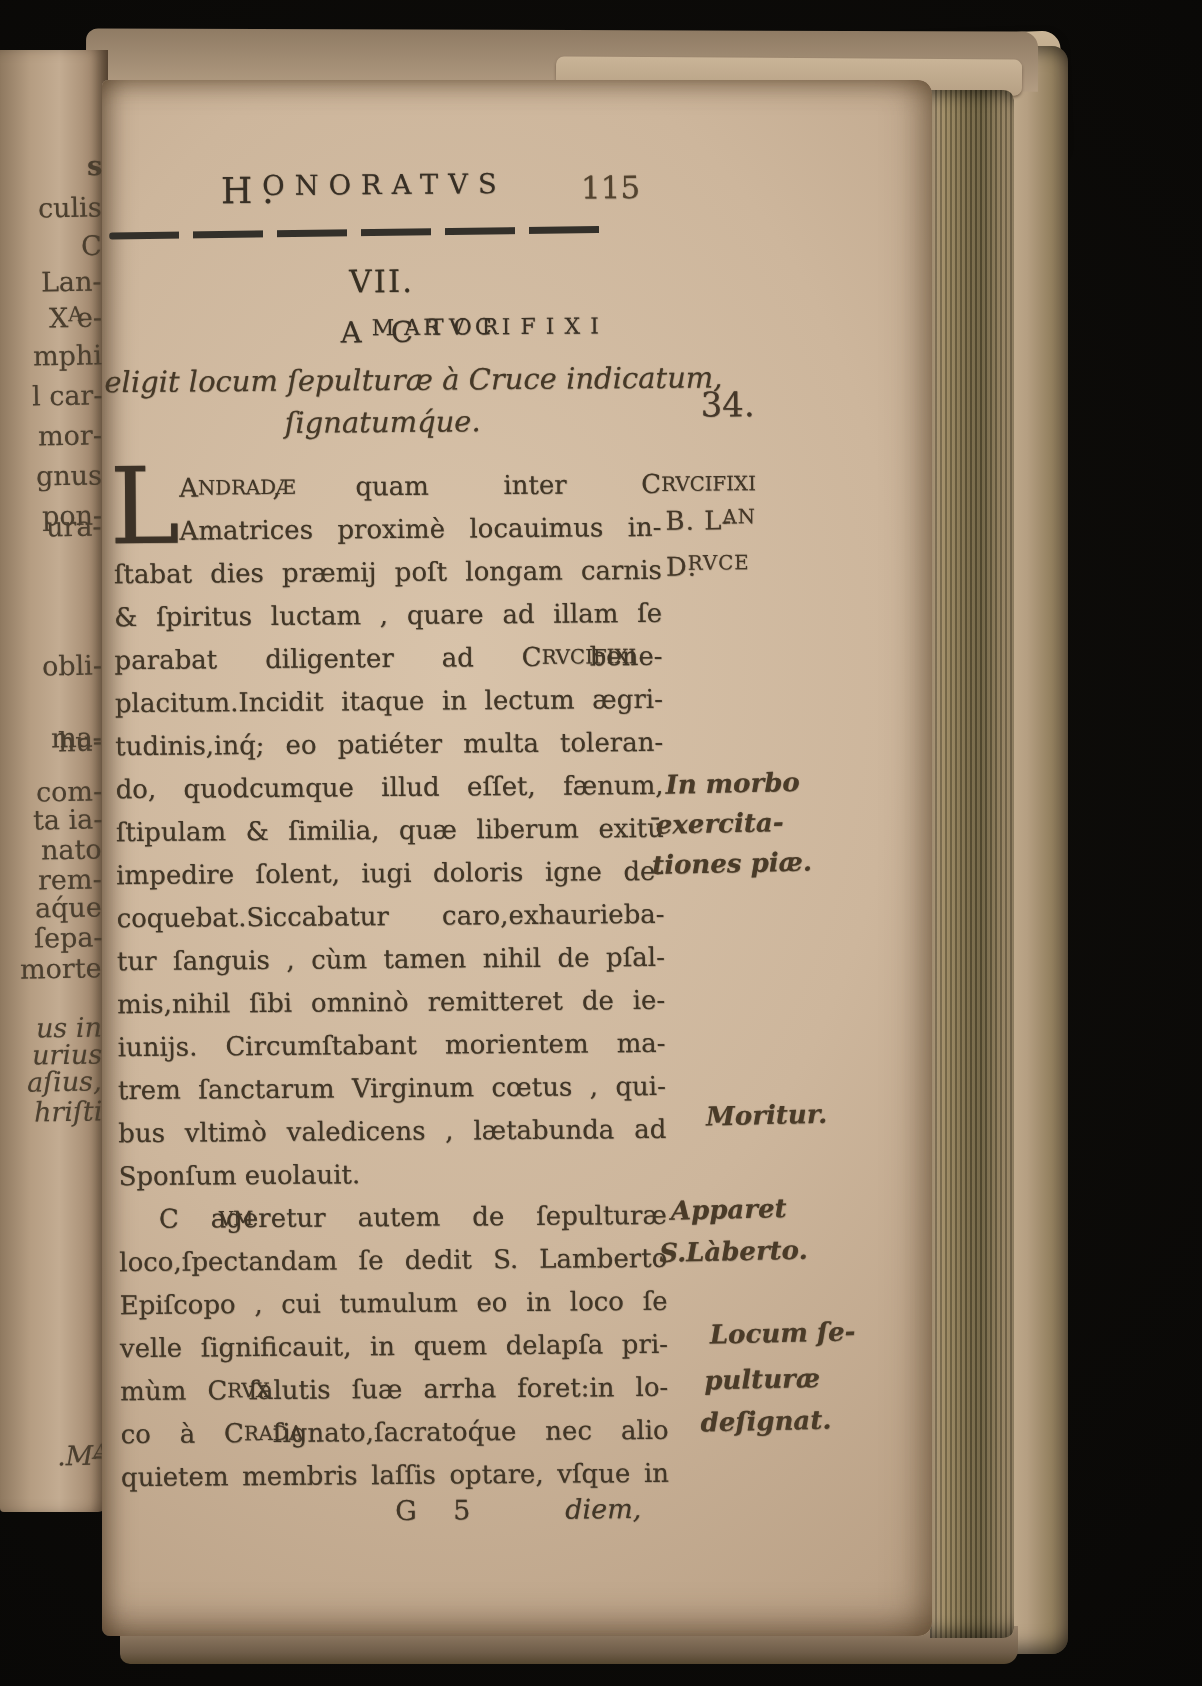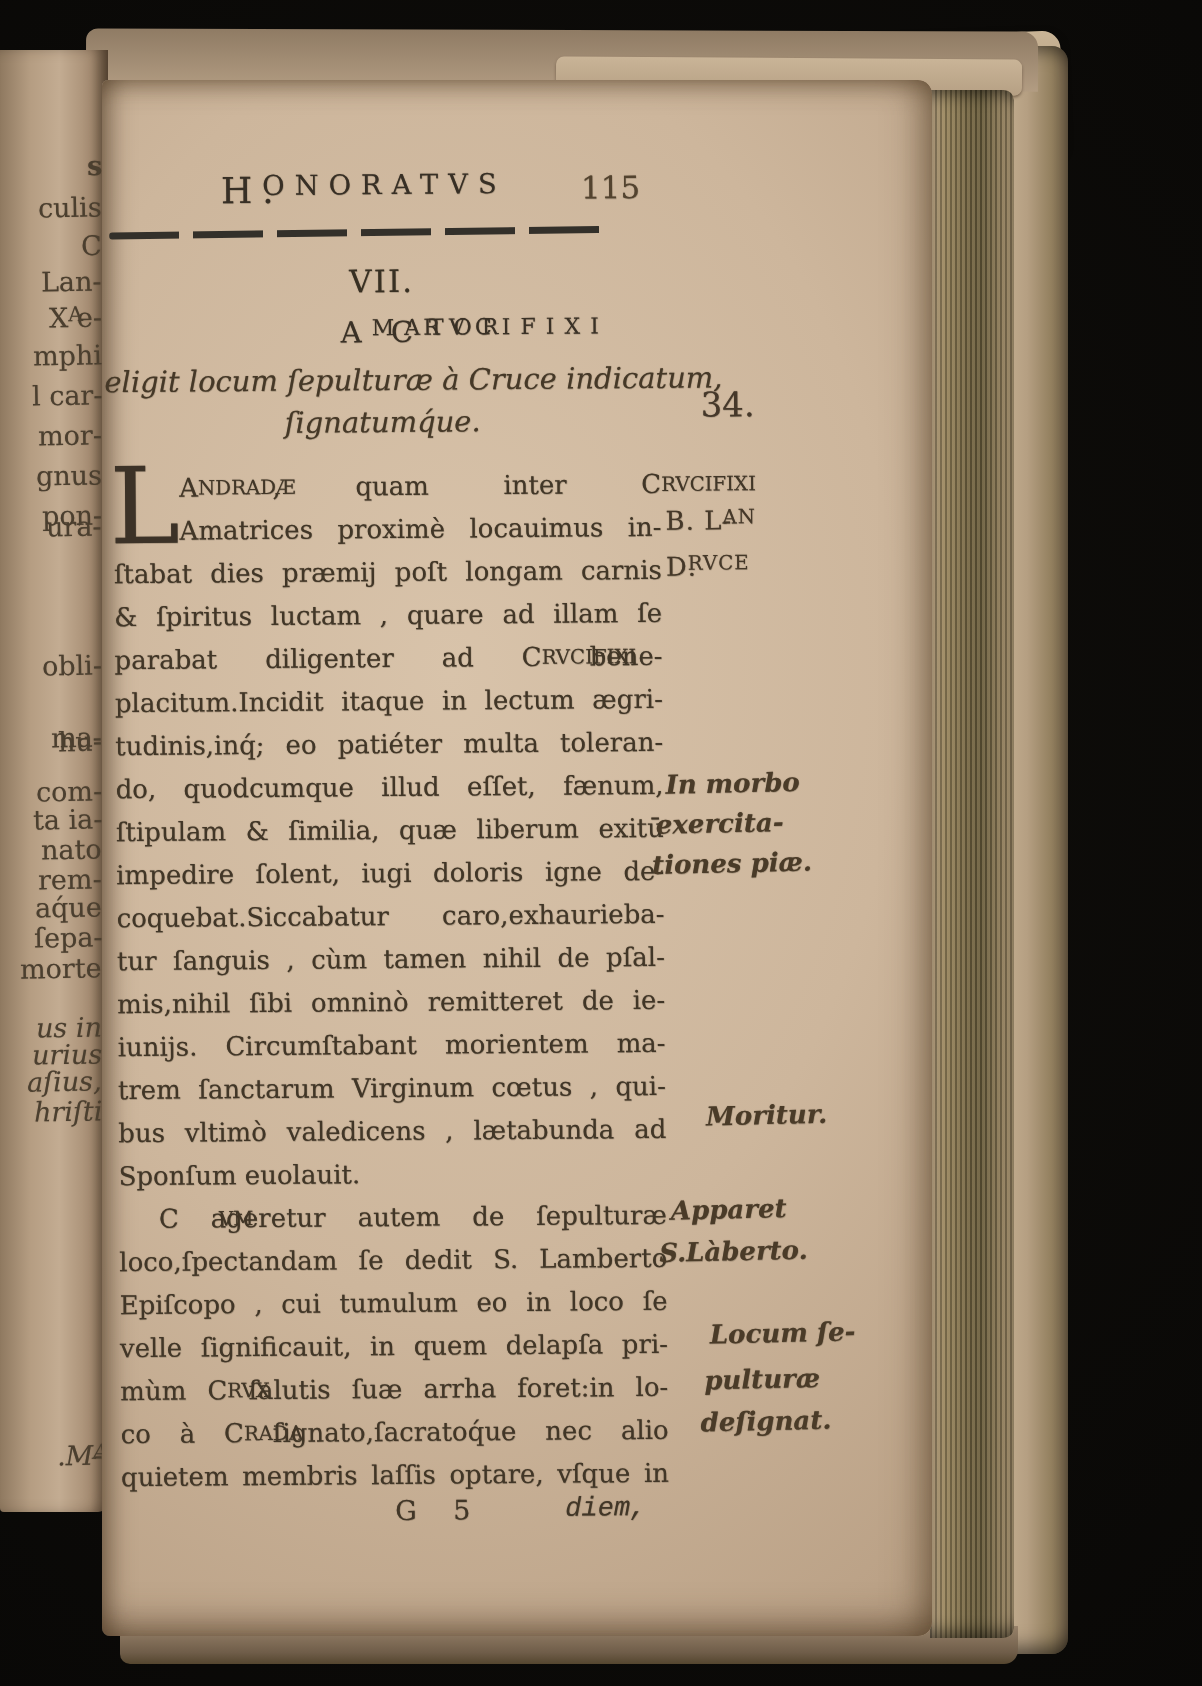--- a/index.html
+++ b/index.html
@@ -198,16 +198,16 @@
           <div class="mnote italic" style="left: 544px; top: 770px;">tiones piæ.</div>
           <div class="mnote italicbold" style="left: 596px; top: 1022px;">Moritur.</div>
           <div class="mnote italicbold" style="left: 560px; top: 1116px;">Apparet</div>
           <div class="mnote italicbold" style="left: 548px; top: 1158px;">S.Làberto.</div>
           <div class="mnote italic" style="left: 598px; top: 1240px;">Locum ſe-</div>
           <div class="mnote italic" style="left: 592px; top: 1286px;">pulturæ</div>
           <div class="mnote italic" style="left: 588px; top: 1328px;">deſignat.</div>
         </div>
       <span class="sig" style="left:282px;top:1414px;">G</span>
       <span class="sig" style="left:340px;top:1414px;">5</span>
-      <span class="sig" style="left:452px;top:1414px;font-style:italic;font-family:Liberation Mono, monospace;">diem,</span>
+      <span class="sig" style="left:452px;top:1414px;font-style:italic;">diem,</span>
     </div>
   </div>
 </div>
 
 </body></html>

